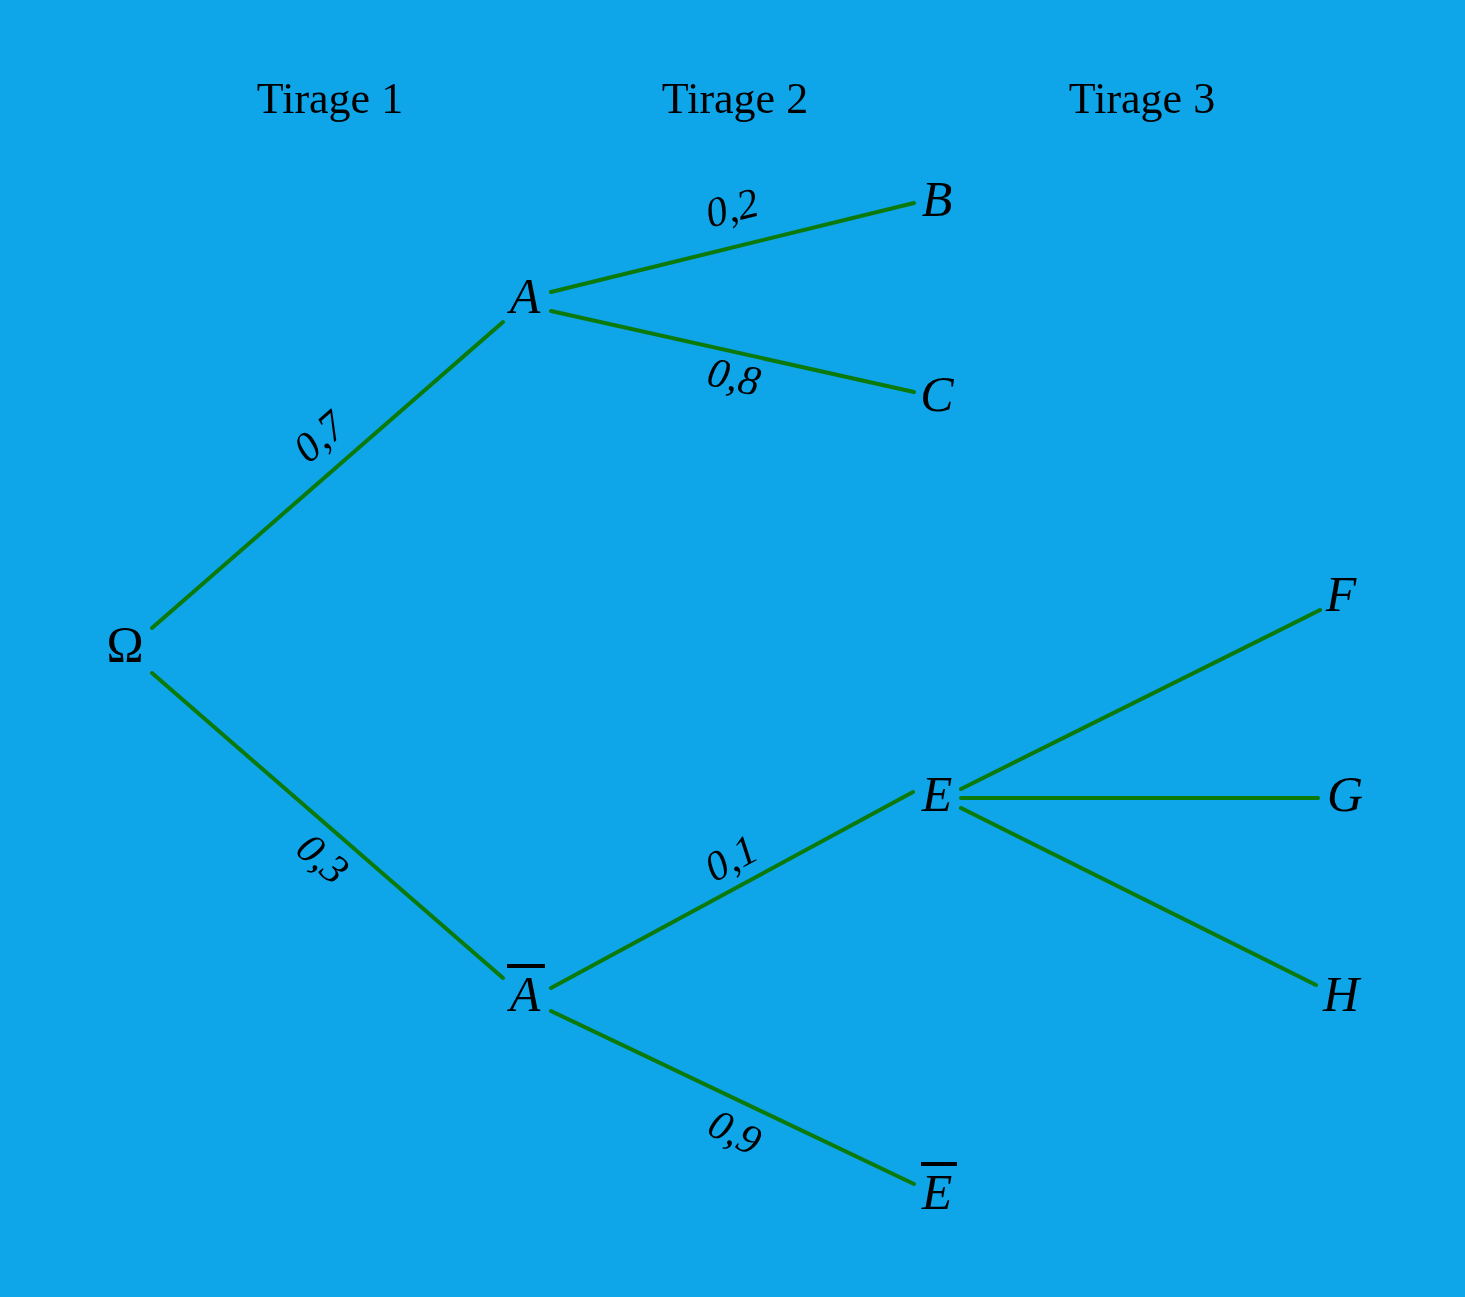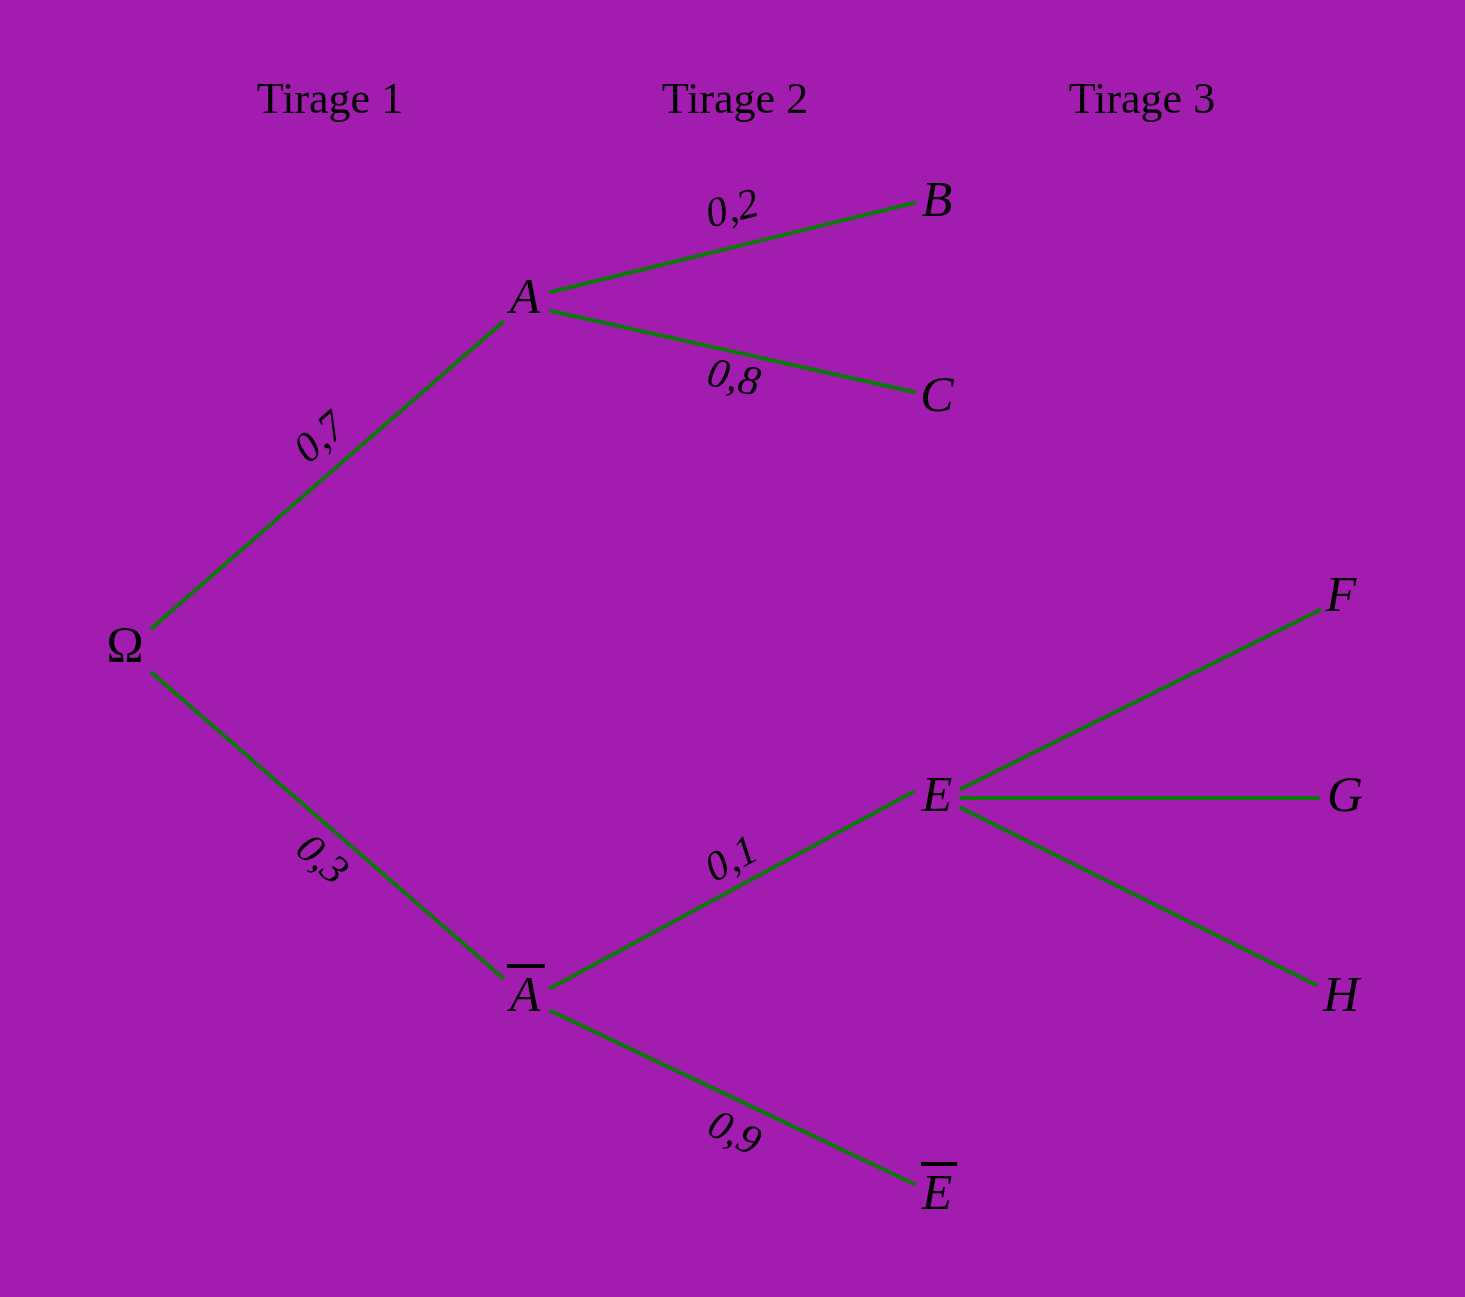--- a/index.html
+++ b/index.html
@@ -4,21 +4,21 @@
 <style>
   html, body {
     margin: 0;
     padding: 0;
     background: #ffffff;
   }
   #canvas {
     position: relative;
     width: 1465px;
     height: 1297px;
-    background: #a21caf;
+    background: #0ea5e9;
     overflow: hidden;
     font-family: "Liberation Serif", "DejaVu Serif", serif;
   }
   svg#tree {
     position: absolute;
     left: 0;
     top: 0;
     width: 1465px;
     height: 1297px;
   }

